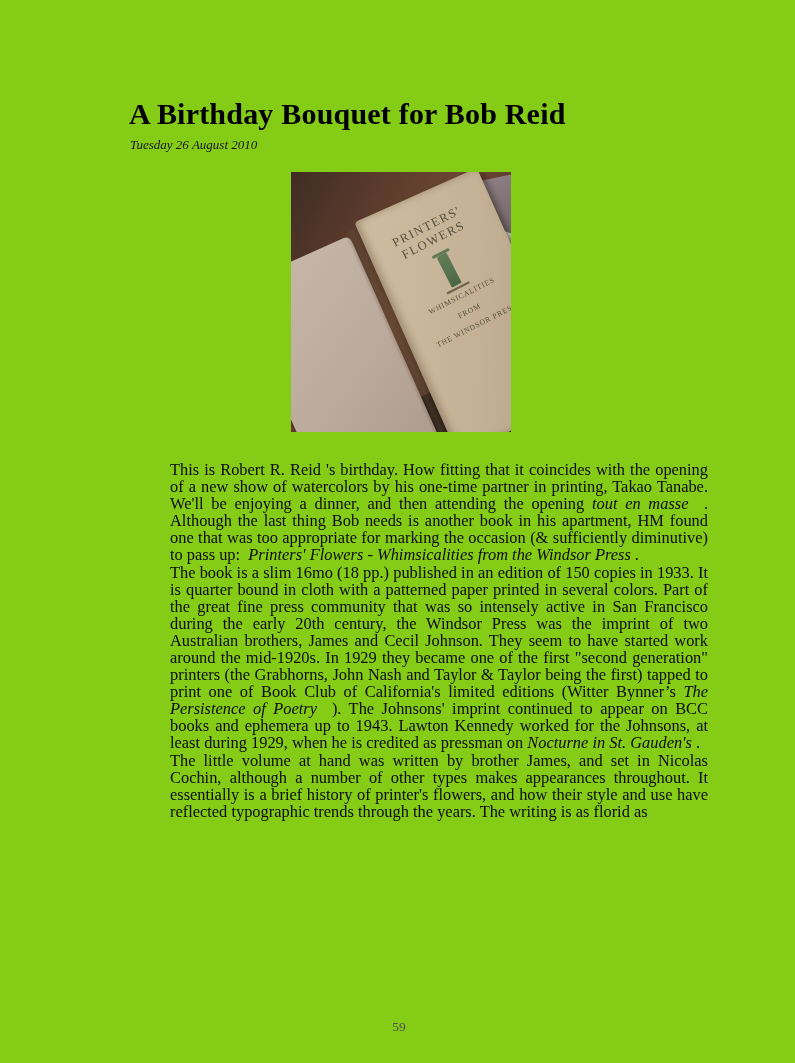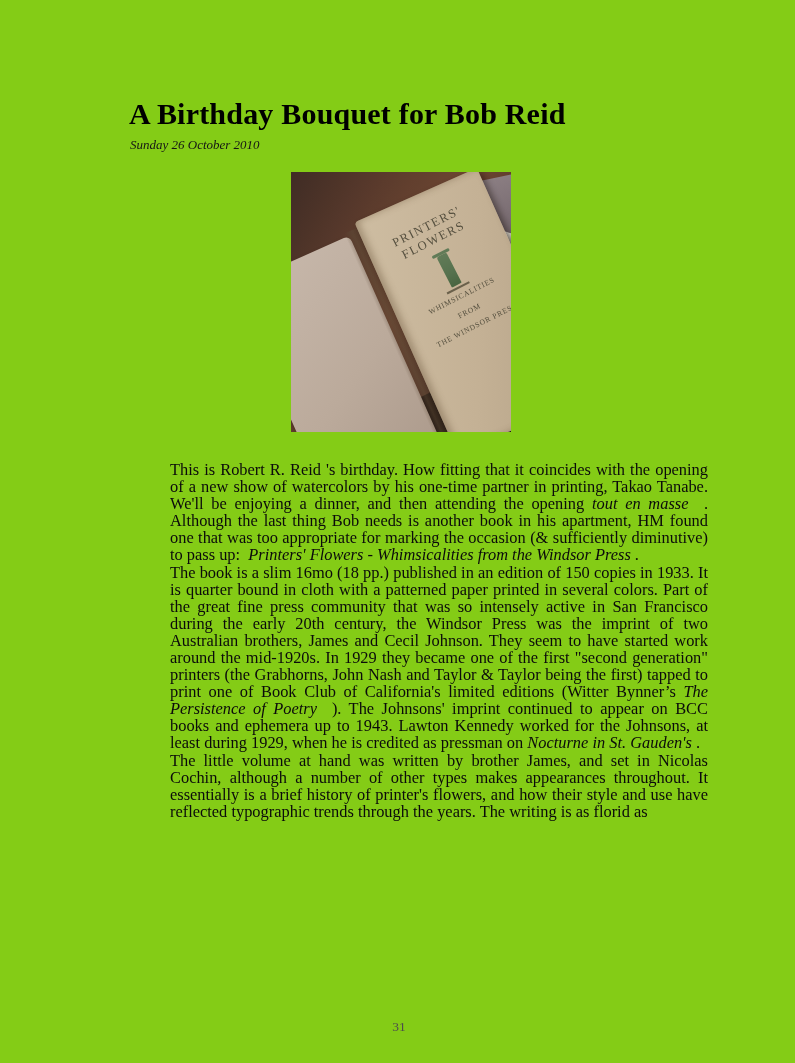--- a/index.html
+++ b/index.html
@@ -48,21 +48,21 @@
   .it{font-style:italic;}
 
   .page-num{position:absolute;left:130px;top:1019px;width:538px;text-align:center;font-size:13.5px;color:#4d4d4d;}
 </style>
 </head>
 <body>
 
 <div class="page">
 
   <h1 class="title">A Birthday Bouquet for Bob Reid</h1>
-  <div class="date">Sunday 26 October 2010</div>
+  <div class="date">Tuesday 26 August 2010</div>
 
   <div class="photo">
     <div class="photo-inner">
       <div class="wood"></div>
       <div class="slate"></div>
       <div class="book-shadow"></div>
       <div class="knife-dark"></div>
       <div class="knife"></div>
       <div class="book">
 
@@ -81,15 +81,15 @@
       </div>
     </div>
   </div>
 
   <div class="body-text">
     <p><span>This is Robert R. Reid 's birthday. How fitting that it coincides with the opening of a new show of watercolors by his one-time partner in printing, Takao Tanabe. We'll be enjoying a dinner, and then attending the opening </span><span class="it">tout en masse</span><span>&nbsp; . Although the last thing Bob needs is another book in his apartment, HM found one that was too appropriate for marking the occasion (&amp; sufficiently diminutive) to pass up:&nbsp; </span><span class="it">Printers' Flowers - Whimsicalities from the Windsor Press</span><span> .</span></p>
     <p><span>The book is a slim 16mo (18 pp.) published in an edition of 150 copies in 1933. It is quarter bound in cloth with a patterned paper printed in several colors. Part of the great fine press community that was so intensely active in San Francisco during the early 20th century, the Windsor Press was the imprint of two Australian brothers, James and Cecil Johnson. They seem to have started work around the mid-1920s. In 1929 they became one of the first "second generation" printers (the Grabhorns, John Nash and Taylor &amp; Taylor being the first) tapped to print one of Book Club of California's limited editions (Witter Bynner’s </span><span class="it">The Persistence of Poetry</span><span>&nbsp; ). The Johnsons' imprint continued to appear on BCC books and ephemera up to 1943. Lawton Kennedy worked for the Johnsons, at least during 1929, when he is credited as pressman on </span><span class="it">Nocturne in St. Gauden's</span><span> .</span></p>
     <p><span>The little volume at hand was written by brother James, and set in Nicolas Cochin, although a number of other types makes appearances throughout. It essentially is a brief history of printer's flowers, and how their style and use have reflected typographic trends through the years. The writing is as florid as</span></p>
   </div>
 
-  <div class="page-num">31</div>
+  <div class="page-num">59</div>
 
 </div>
 
 </body></html>

